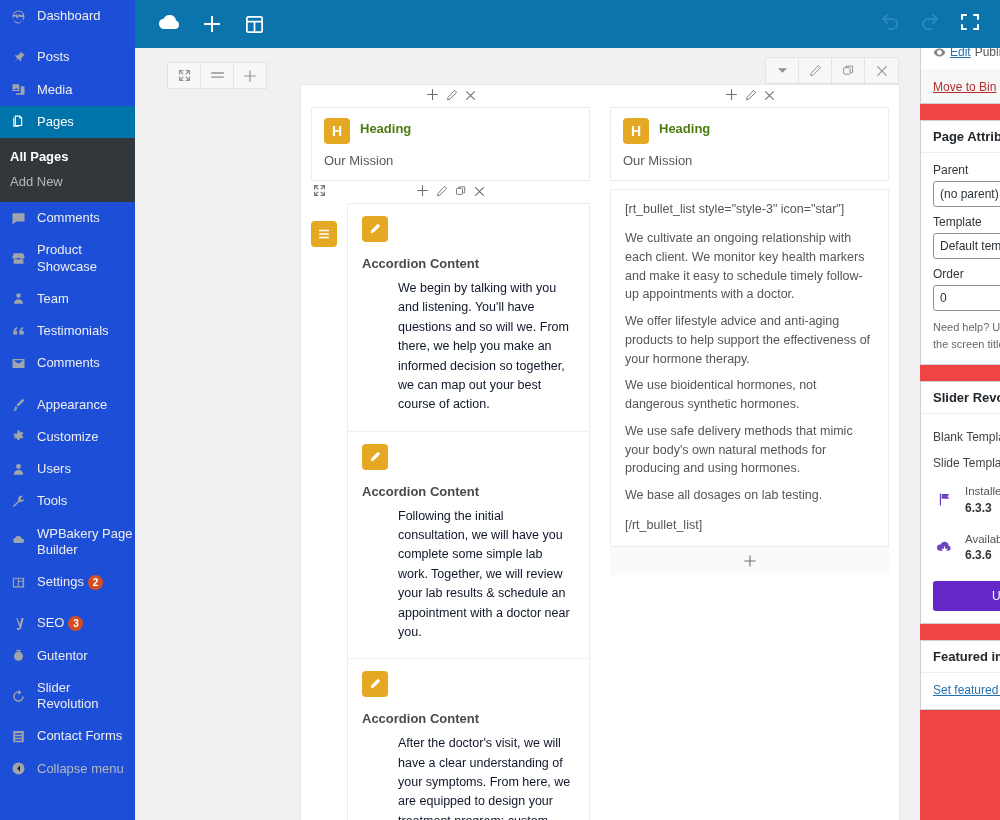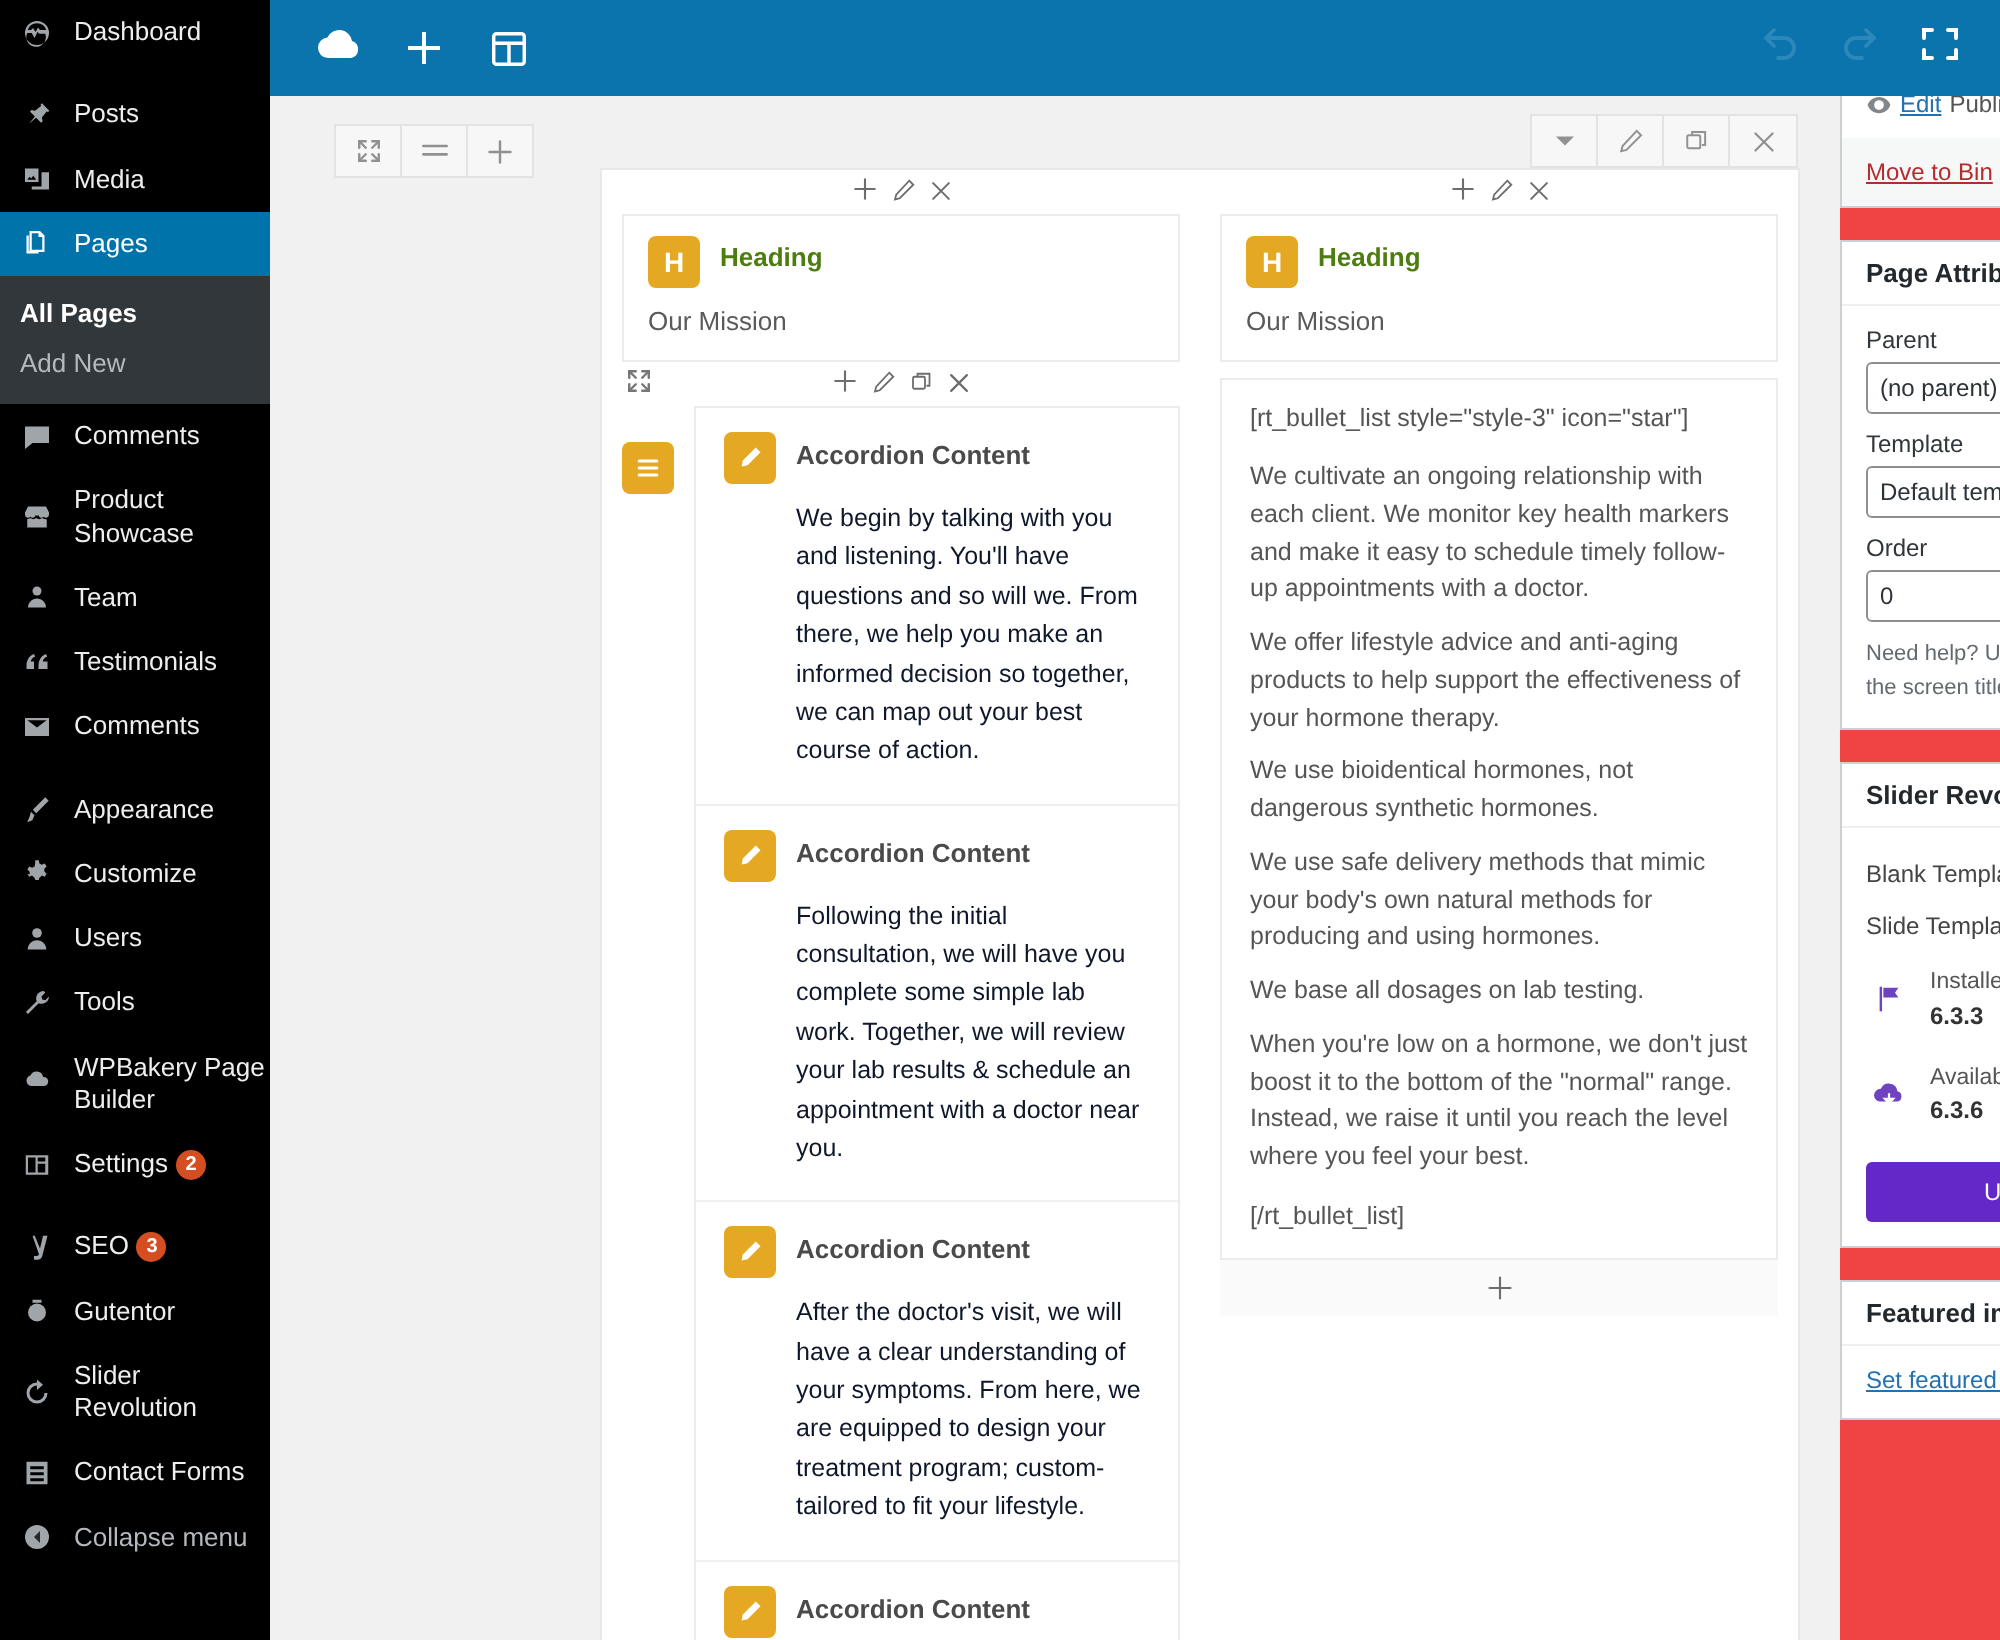--- a/index.html
+++ b/index.html
@@ -7,21 +7,21 @@
     width: 1000px; height: 820px;
     overflow: hidden;
     font-family: "Liberation Sans", sans-serif;
     background: #f1f1f1;
   }
   .app { position: relative; width: 1000px; height: 820px; display: flex; }
 
   
   .sidebar {
     width: 135px; height: 820px; flex: 0 0 135px;
-    background: #000000; color: #b4b9be;
+    background: #1d4ed8; color: #b4b9be;
     font-size: 13px; overflow: hidden; position: relative;
   }
   .menu-item {
     display: flex; align-items: center; gap: 9px;
     padding: 8px 0 8px 9px; min-height: 29px;
     color: #eee; position: relative; line-height: 1.25;
   }
   .menu-item .mi-ico {
     width: 19px; flex: 0 0 19px; text-align: center;
     color: #a0a5aa; font-size: 14px; line-height: 1;
@@ -130,21 +130,21 @@
 
   .accordion-block { display: flex; gap: 10px; align-items: flex-start; }
   .acc-outer-icon {
     width: 26px; height: 26px; flex: 0 0 26px; background: #e5a823;
     border-radius: 4px; display: flex; align-items: center;
     justify-content: center; margin-top: 18px;
   }
   .acc-list { flex: 1; border: 1px solid #ececec; background: #fff; }
   .acc-item { padding: 12px 14px 16px 14px; border-bottom: 1px solid #f0f0f0; }
   .acc-item:last-child { border-bottom: none; }
-  .acc-row { display: flex; gap: 10px; align-items: flex-start; }
+  .acc-row { display: flex; gap: 10px; align-items: flex-start; flex-direction: column; }
   .acc-label { font-size: 13px; font-weight: bold; color: #4a4a4a; padding-top: 4px; }
   .acc-text {
     font-size: 12.5px; color: #0f172a; line-height: 1.55;
     margin-top: 8px; margin-left: 36px;
   }
 
   .txt-block { padding: 12px 14px 14px 14px; border: 1px solid #ececec; background: #fff; }
   .txt-code { font-size: 12.5px; color: #555; margin-bottom: 13px; }
   .txt-p { font-size: 12.5px; color: #555; line-height: 1.5; margin-bottom: 8px; }
   .txt-p:last-child { margin-bottom: 0; }
@@ -651,21 +651,20 @@
 
                 <div style="height:8px"></div>
 
                 <div class="txt-block">
                   <div class="txt-code">[rt_bullet_list style="style-3" icon="star"]</div>
                   <div class="txt-p">We cultivate an ongoing relationship with each client. We monitor key health markers and make it easy to schedule timely follow-up appointments with a doctor.</div>
                   <div class="txt-p">We offer lifestyle advice and anti-aging products to help support the effectiveness of your hormone therapy.</div>
                   <div class="txt-p">We use bioidentical hormones, not dangerous synthetic hormones.</div>
                   <div class="txt-p">We use safe delivery methods that mimic your body's own natural methods for producing and using hormones.</div>
                   <div class="txt-p">We base all dosages on lab testing.</div>
-                  <div class="txt-p">When you're low on a hormone, we don't just boost it to the bottom of the "normal" range. Instead, we raise it until you reach the level where you feel your best.</div>
                   <div class="txt-code" style="margin:13px 0 0 0">[/rt_bullet_list]</div>
                 </div>
 
                 <div class="add-elem-bar">
                   <svg width="14" height="14" viewBox="0 0 16 16" stroke="currentColor" stroke-width="1.2" stroke-linecap="round">
                       <path d="M8 2v12M2 8h12"></path>
                     </svg>
                 </div>
 
               </div>

